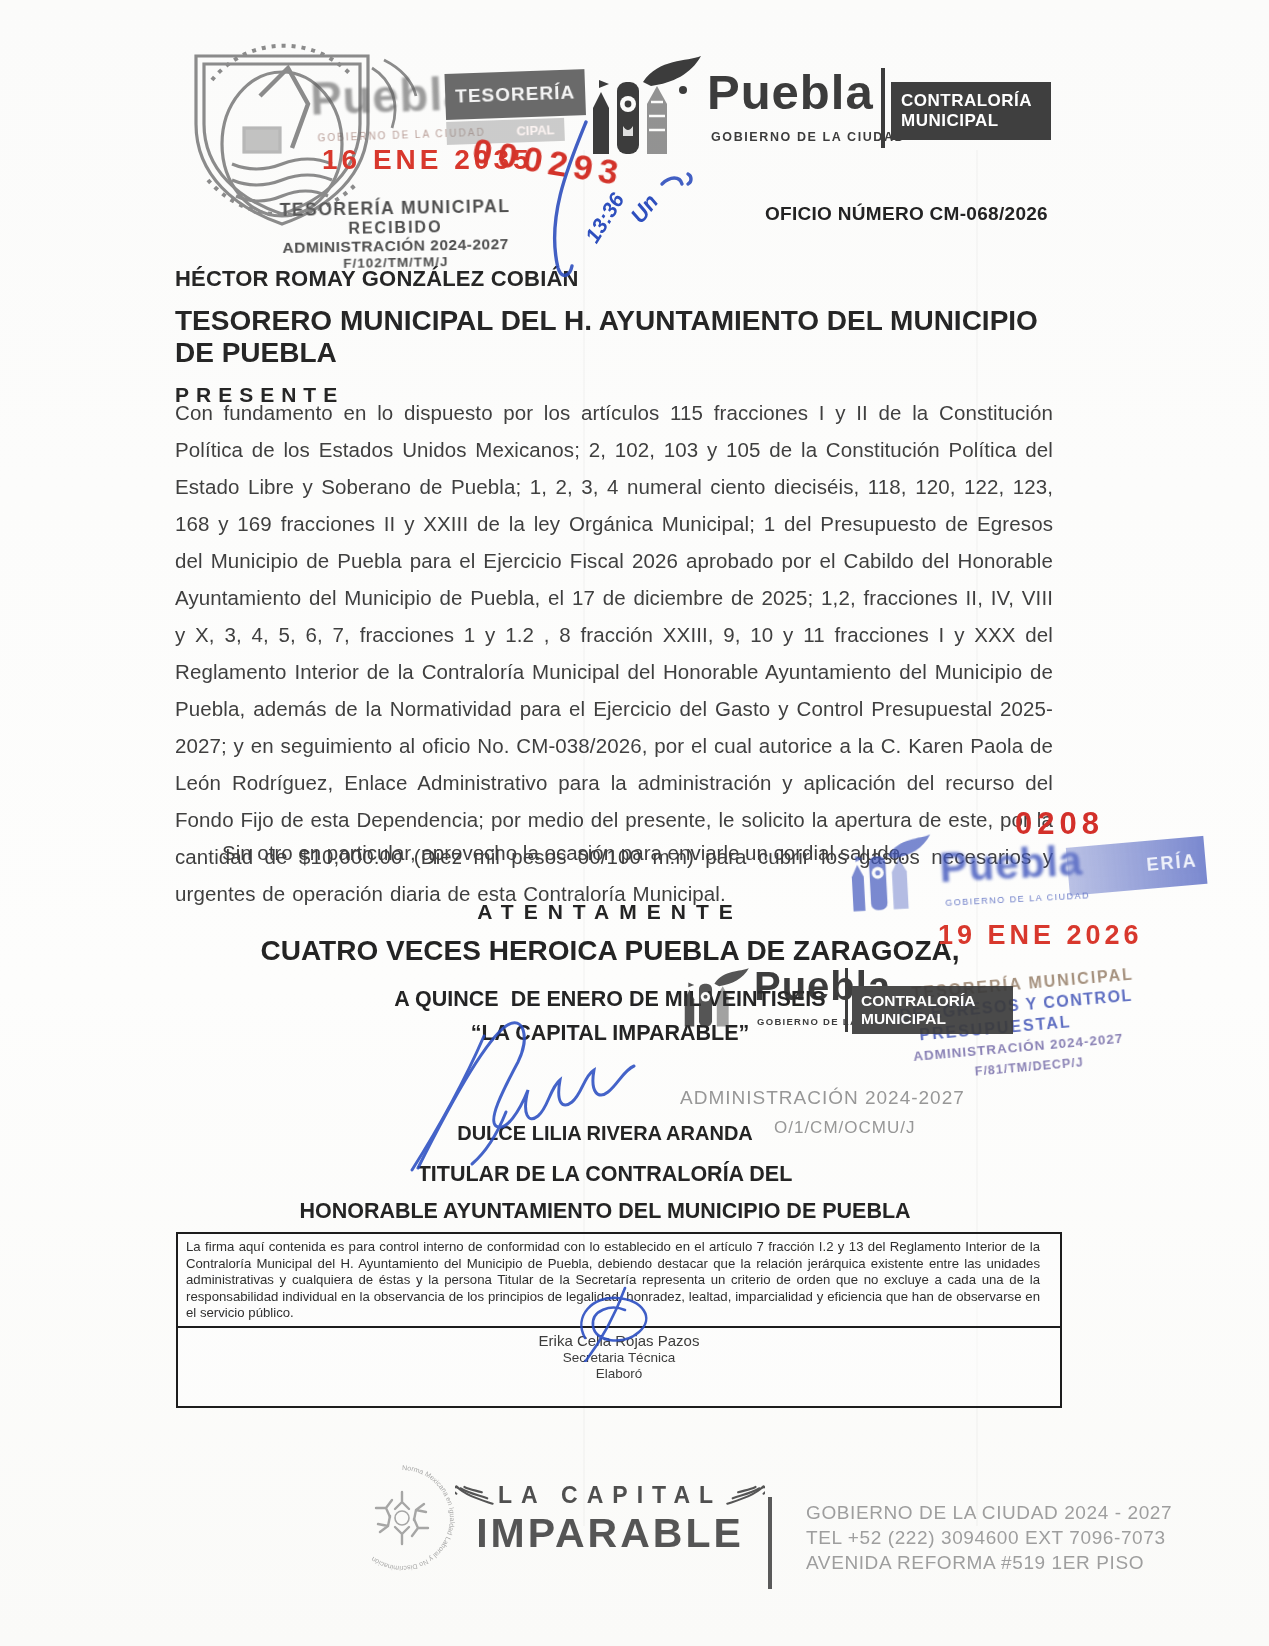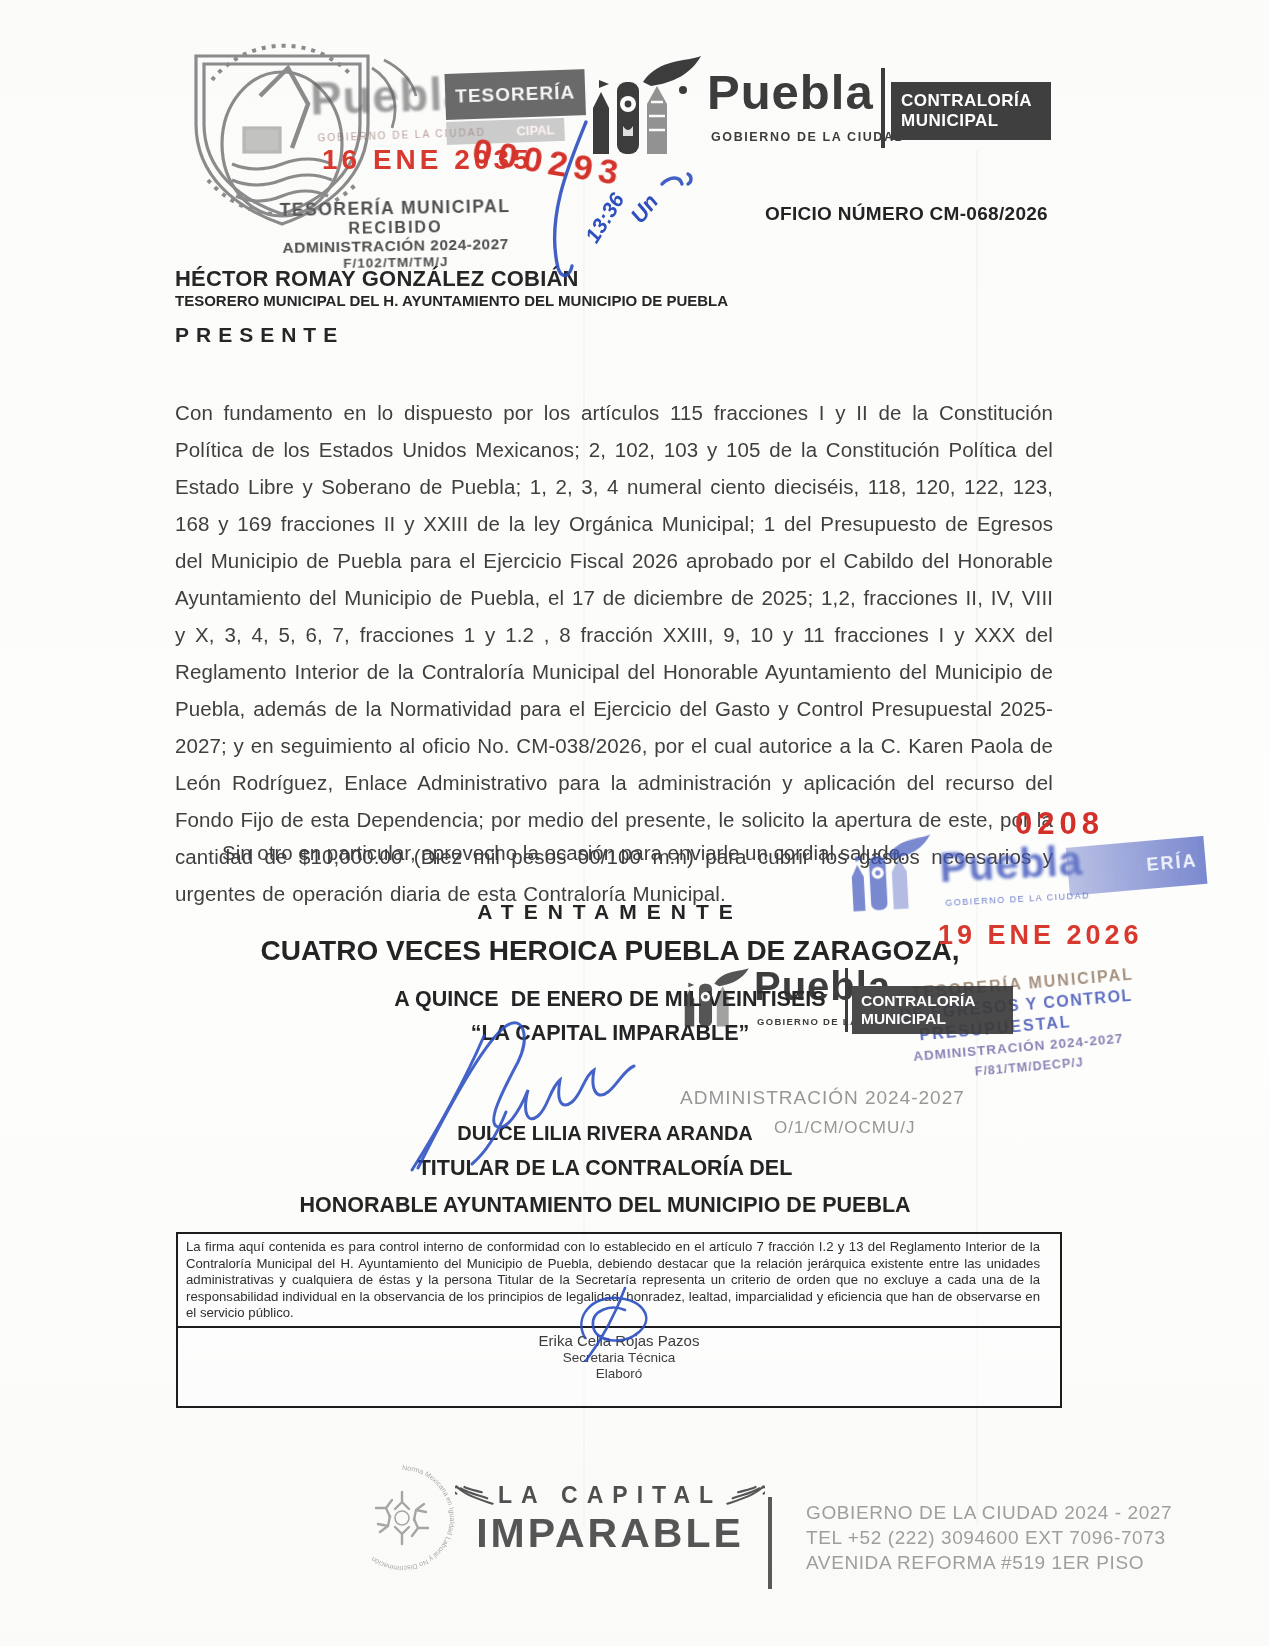--- a/index.html
+++ b/index.html
@@ -35,21 +35,21 @@
   .receipt{left:248px;top:198px;width:295px;text-align:center;color:#4f4f4f;transform:rotate(-1deg);filter:blur(.2px);z-index:2;}
   .receipt .r1{font-size:17.5px;font-weight:bold;letter-spacing:1.5px;}
   .receipt .r2{font-size:16px;font-weight:bold;letter-spacing:2px;}
   .receipt .r3{font-size:15.5px;font-weight:bold;letter-spacing:.5px;}
   .receipt .r4{font-size:13.5px;font-weight:bold;letter-spacing:1px;}
 
   .oficio{left:648px;top:203px;width:400px;text-align:right;font-size:19px;font-weight:bold;color:#232323;letter-spacing:.3px;}
 
   .addressee{left:175px;top:266px;width:880px;color:#262626;}
   .addr-name{font-size:22px;font-weight:bold;letter-spacing:.2px;}
-  .addr-title{font-size:15px;font-weight:bold;}
+  .addr-title{font-size:28px;font-weight:bold;margin-top:13px;}
   .addr-sal{font-size:21px;font-weight:bold;letter-spacing:7px;margin-top:14px;}
 
   .bodytext{left:175px;top:394px;width:878px;font-size:20.5px;line-height:37px;color:#3f3f3f;text-align:justify;letter-spacing:.1px;word-spacing:1px;}
   .closing{left:178px;top:841px;width:790px;font-size:20.5px;color:#3f3f3f;margin-left:44px;}
 
   .folio2{left:1015px;top:806px;font-size:31px;font-weight:bold;color:#d3302a;letter-spacing:5px;filter:blur(.3px);z-index:4;}
 
   
   .blue-stamp{left:846px;top:822px;width:345px;height:108px;transform:rotate(-3deg);opacity:.82;z-index:3;}
   .bs-brand{position:absolute;left:94px;top:18px;font-size:42px;font-weight:bold;color:#4157bd;filter:blur(1.6px);letter-spacing:1px;}
@@ -80,21 +80,21 @@
   .eg1{font-size:16px;font-weight:bold;letter-spacing:2px;color:#a5917e;filter:blur(.5px);padding-left:22px;}
   .eg2{font-size:16px;font-weight:bold;letter-spacing:1.5px;color:#5f6fc2;filter:blur(.4px);padding-left:8px;}
   .eg3{font-size:16px;font-weight:bold;letter-spacing:2px;color:#5f6fc2;filter:blur(.4px);padding-left:26px;}
   .eg4{font-size:13.5px;font-weight:bold;letter-spacing:1px;color:#8a82b5;filter:blur(.4px);padding-left:18px;}
   .eg5{font-size:12.5px;font-weight:bold;letter-spacing:1px;color:#8a82b5;filter:blur(.4px);padding-left:78px;}
 
   .sig-main{left:388px;top:1012px;z-index:5;}
 
   .names{left:275px;top:1122px;width:660px;text-align:center;color:#242424;z-index:4;}
   .nm1{font-size:20px;font-weight:bold;}
-  .nm2{font-size:21.5px;font-weight:bold;margin-top:11px;}
+  .nm2{font-size:21.5px;font-weight:bold;margin-top:17px;}
   .nm3{font-size:21.5px;font-weight:bold;margin-top:12px;}
 
   .gray-contra{left:652px;top:1083px;width:420px;color:#979797;z-index:3;filter:blur(.3px);line-height:30px;}
   .gc1{font-size:24px;letter-spacing:2px;padding-left:36px;}
   .gc2{font-size:19px;letter-spacing:1px;padding-left:28px;}
   .gc3{font-size:17px;letter-spacing:1px;padding-left:122px;}
 
   
   .fbox{left:176px;top:1232px;width:882px;border:2px solid #1d1d1d;background:rgba(255,255,255,.4);z-index:2;}
   .fbox-legal{padding:5px 20px 4px 8px;font-size:13.2px;line-height:16.6px;color:#2f2f2f;text-align:justify;border-bottom:2px solid #1d1d1d;}

